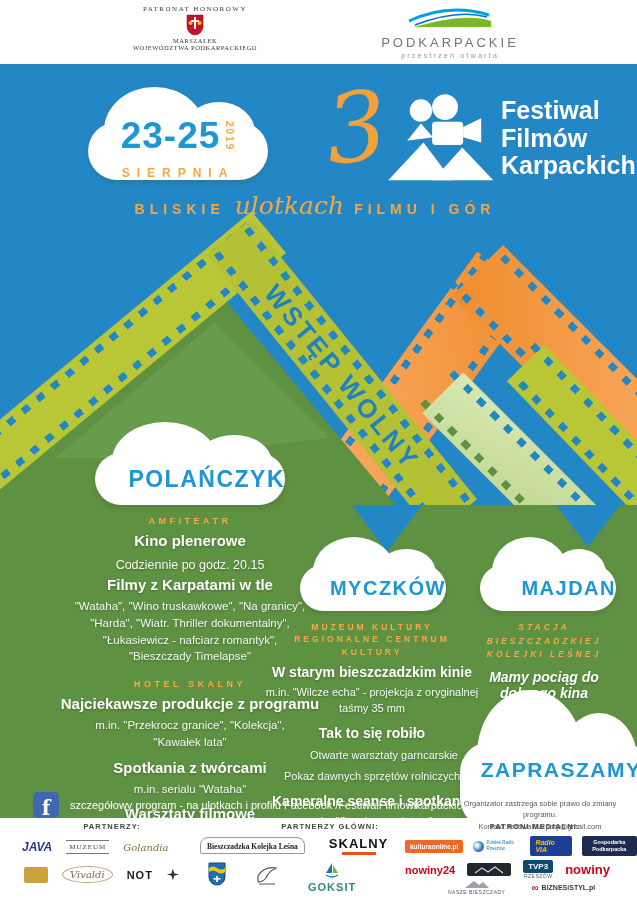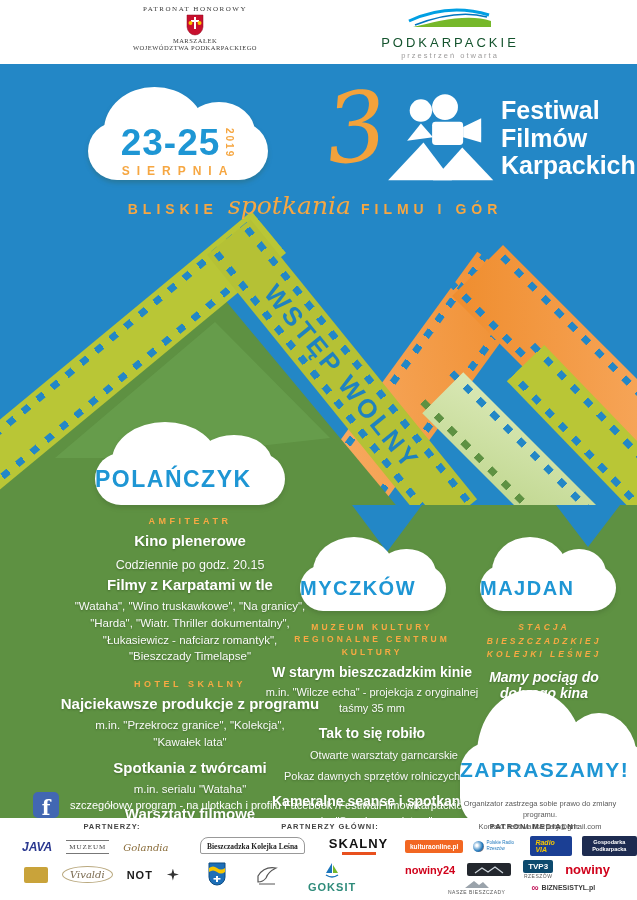--- a/index.html
+++ b/index.html
@@ -6,41 +6,41 @@
   .poster{position:relative;width:637px;height:900px;margin:0 auto;overflow:hidden;
           background:#2387c6;font-family:"Liberation Sans",sans-serif;}
   .abs{position:absolute;}
 
   
   .topbar{position:absolute;left:0;top:0;width:637px;height:64px;background:#fff;z-index:10;}
   .patronat{position:absolute;left:110px;top:5px;width:170px;text-align:center;color:#3a3a3a;}
   .patronat .l1{font-size:7px;letter-spacing:1.5px;font-family:"Liberation Serif",serif;}
   .patronat .l2,.patronat .l3{font-size:6.5px;letter-spacing:.5px;font-family:"Liberation Serif",serif;}
   .pk-logo{position:absolute;left:360px;top:8px;width:180px;text-align:center;}
-  .pk-name{font-size:13px;letter-spacing:3px;color:#14532d;margin-top:1px;}
+  .pk-name{font-size:13px;letter-spacing:3px;color:#737373;margin-top:1px;}
   .pk-tag{font-size:7.5px;letter-spacing:2px;color:#9c9b9b;margin-top:1px;}
 
   
   .band{position:absolute;}
   .band .perfT,.band .perfB{position:absolute;left:-4%;right:-4%;height:7px;
      background:repeating-linear-gradient(90deg,var(--pc,#2387c6) 0 8px,transparent 8px 19px);}
   .band .perfT{top:5px;}
   .band .perfB{bottom:5px;}
   .bandlbl{position:absolute;inset:0;display:flex;align-items:center;justify-content:center;
      font-weight:bold;font-size:26px;color:#1f82bf;letter-spacing:3px;}
 
   .mountain{position:absolute;left:0;top:0;width:637px;height:900px;pointer-events:none;}
 
   
   .cloud{position:absolute;background:#fff;border-radius:45px;
      filter:drop-shadow(0 3px 2px rgba(50,80,40,.25));}
   .cloud::before{content:"";position:absolute;width:56%;height:150%;background:#fff;border-radius:50%;top:-60%;left:9%;}
   .cloud::after{content:"";position:absolute;width:40%;height:105%;background:#fff;border-radius:50%;top:-34%;right:7%;}
-  .cloud .lbl{position:relative;z-index:2;display:flex;align-items:center;justify-content:flex-start;
-     height:100%;color:#1e96d4;font-weight:bold;letter-spacing:1.5px;}
+  .cloud .lbl{position:relative;z-index:2;display:flex;align-items:center;justify-content:flex-end;
+     height:100%;color:#1e96d4;font-weight:bold;letter-spacing:1.5px;gap:9px;}
 
   
   .col{position:absolute;text-align:center;color:#fff;z-index:6;
        text-shadow:0 1px 2px rgba(20,40,10,.35);}
   .col .venue{color:#f8a943;font-weight:bold;font-size:9px;letter-spacing:3.5px;line-height:1.7;text-shadow:none;}
   .col .h{font-weight:bold;font-size:15px;margin-top:8px;}
   .col .t{font-size:11.5px;line-height:1.45;margin-top:5px;color:rgba(255,255,255,.96);}
   .colB .venue{font-size:8.5px;letter-spacing:3px;}
   .colB .h{font-size:14px;}
   .colB .t{font-size:11px;}
@@ -173,21 +173,21 @@
     <polygon points="58,98 92,60 128,98" fill="#fff"></polygon>
   </svg>
   <div class="fest-title">
     <div>Festiwal</div>
     <div>Filmów</div>
     <div>Karpackich</div>
   </div>
 
   <div class="tagline">
     <span class="cap">BLISKIE</span>
-    <span class="scr">spotkania</span>
+    <span class="scr">ulotkach</span>
     <span class="cap">FILMU I GÓR</span>
   </div>
 
   <div class="cloud" style="left:95px;top:453px;width:190px;height:52px;z-index:6;">
     <div class="lbl" style="font-size:23px;">POLAŃCZYK</div>
   </div>
   <div class="col" style="left:42px;top:514px;width:296px;">
     <div class="venue">AMFITEATR</div>
     <div class="h" style="margin-top:3px;">Kino plenerowe</div>
     <div class="t" style="margin-top:7px;font-size:12.5px;">Codziennie po godz. 20.15</div>

